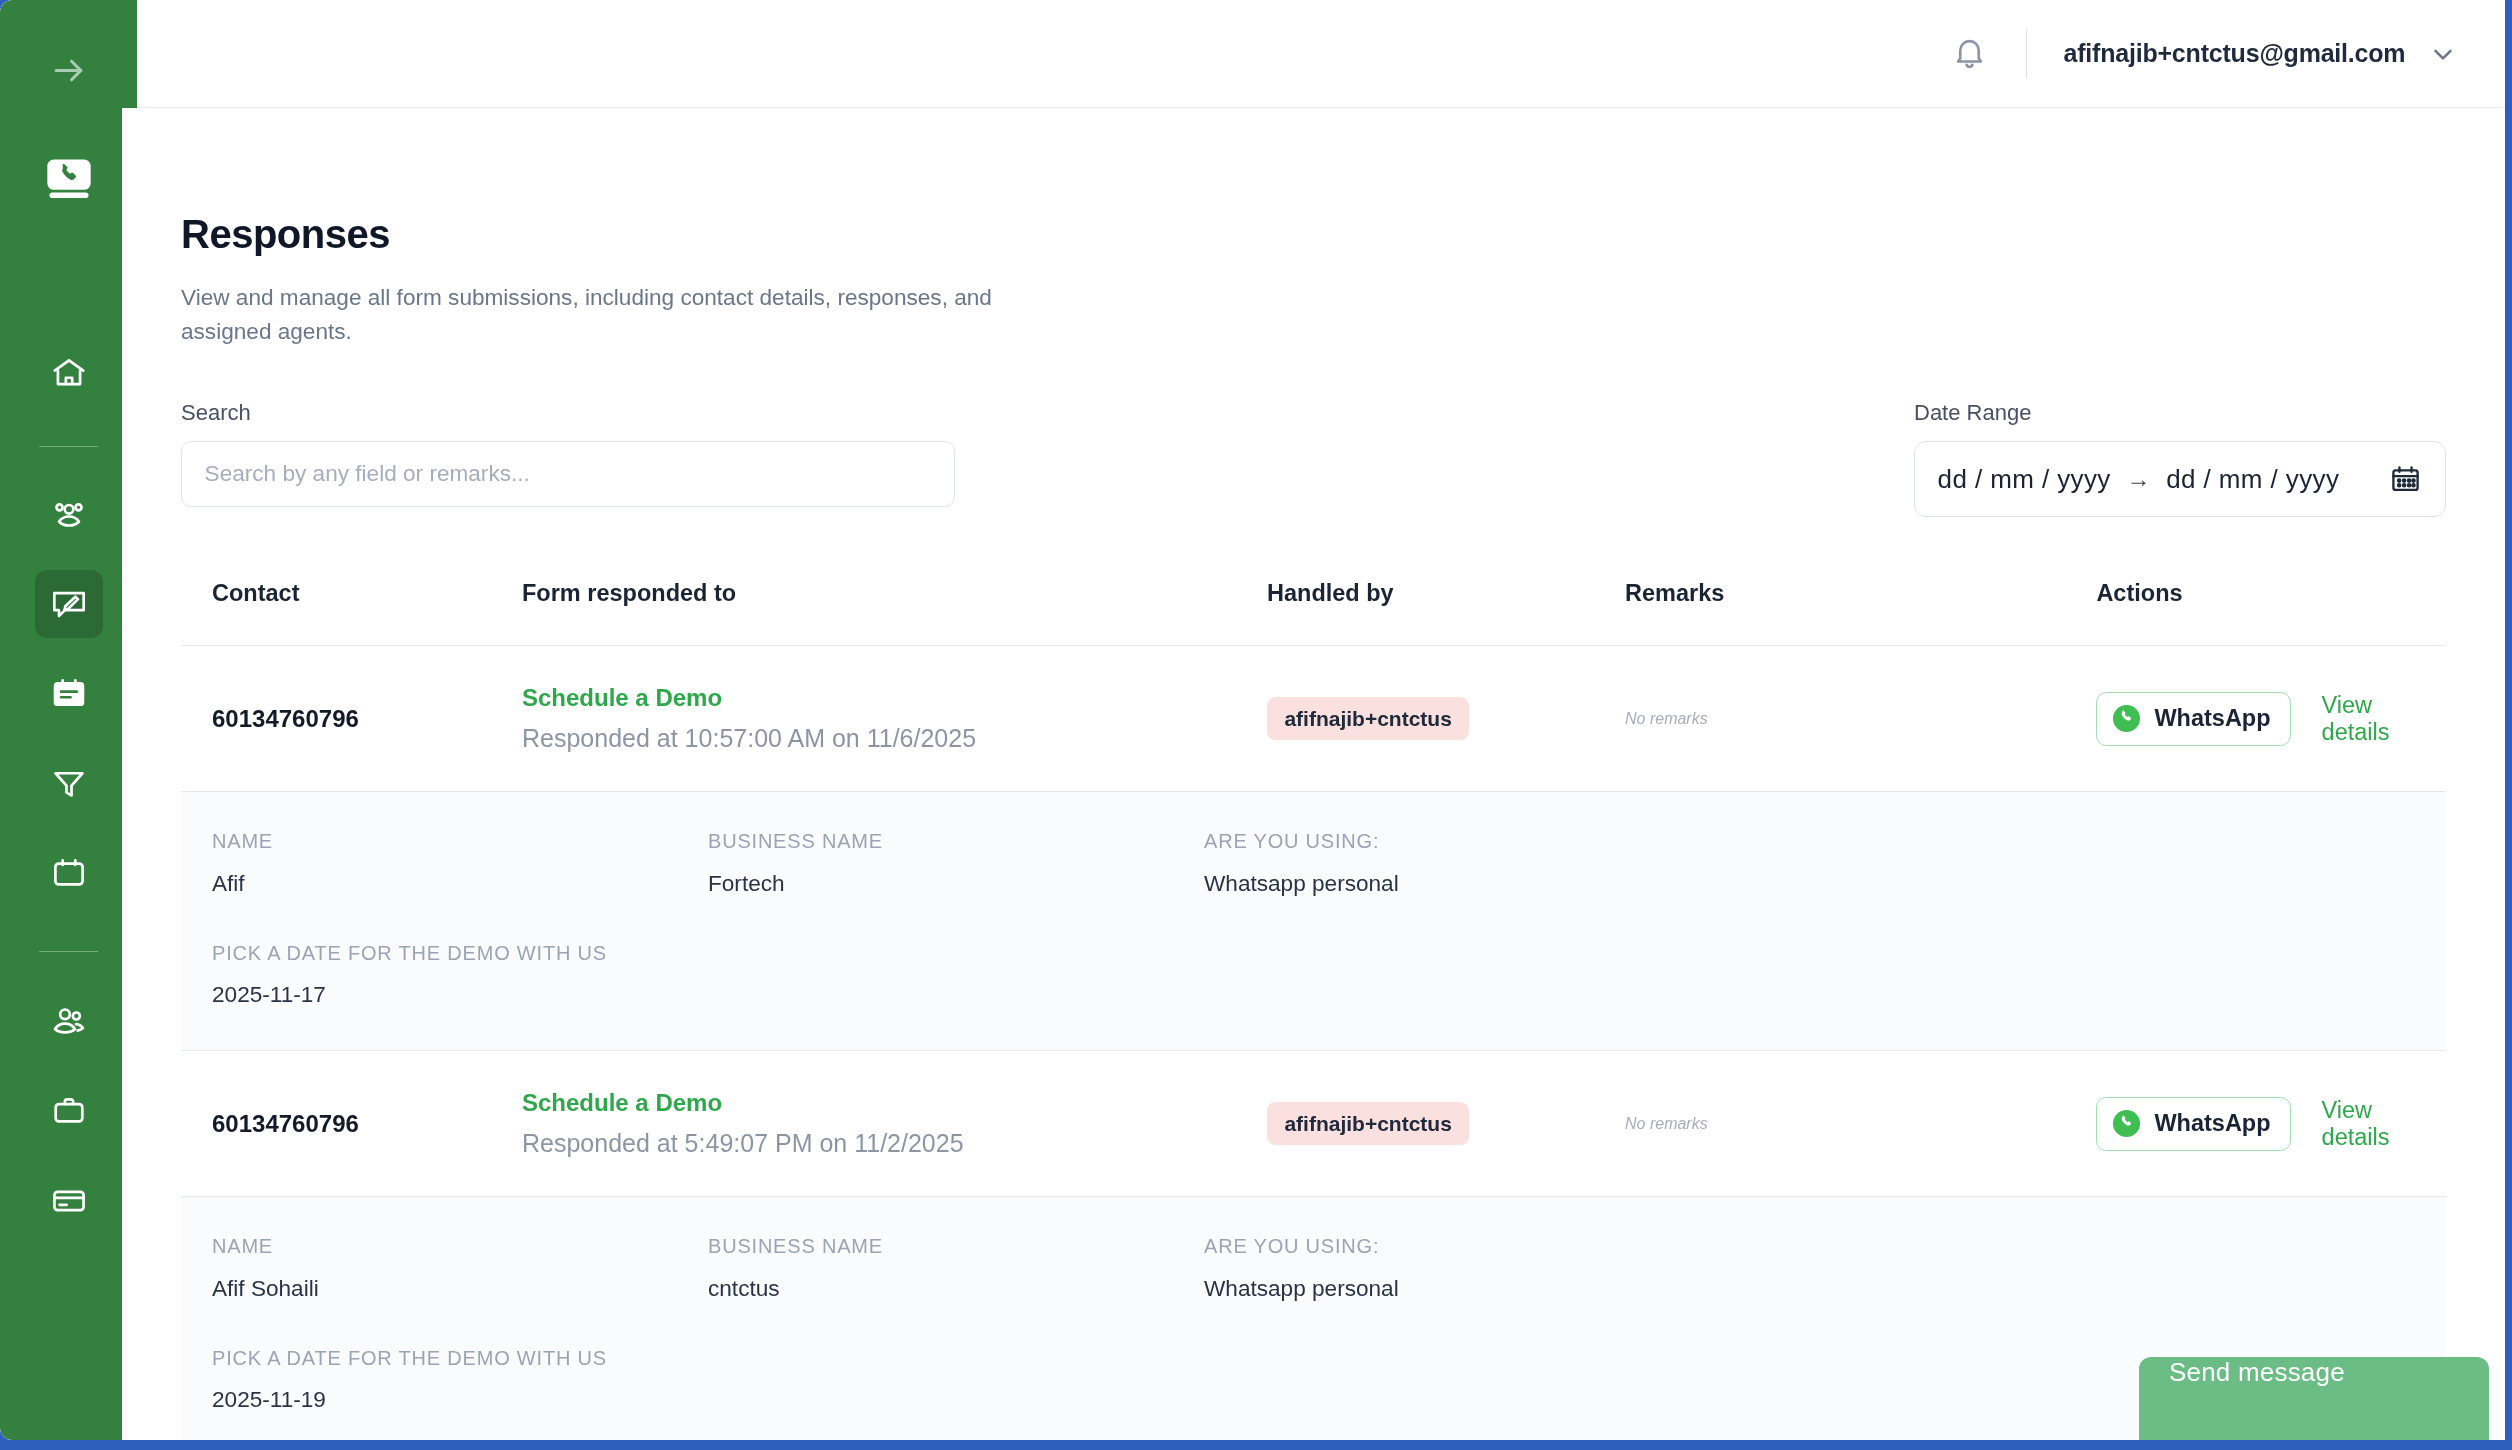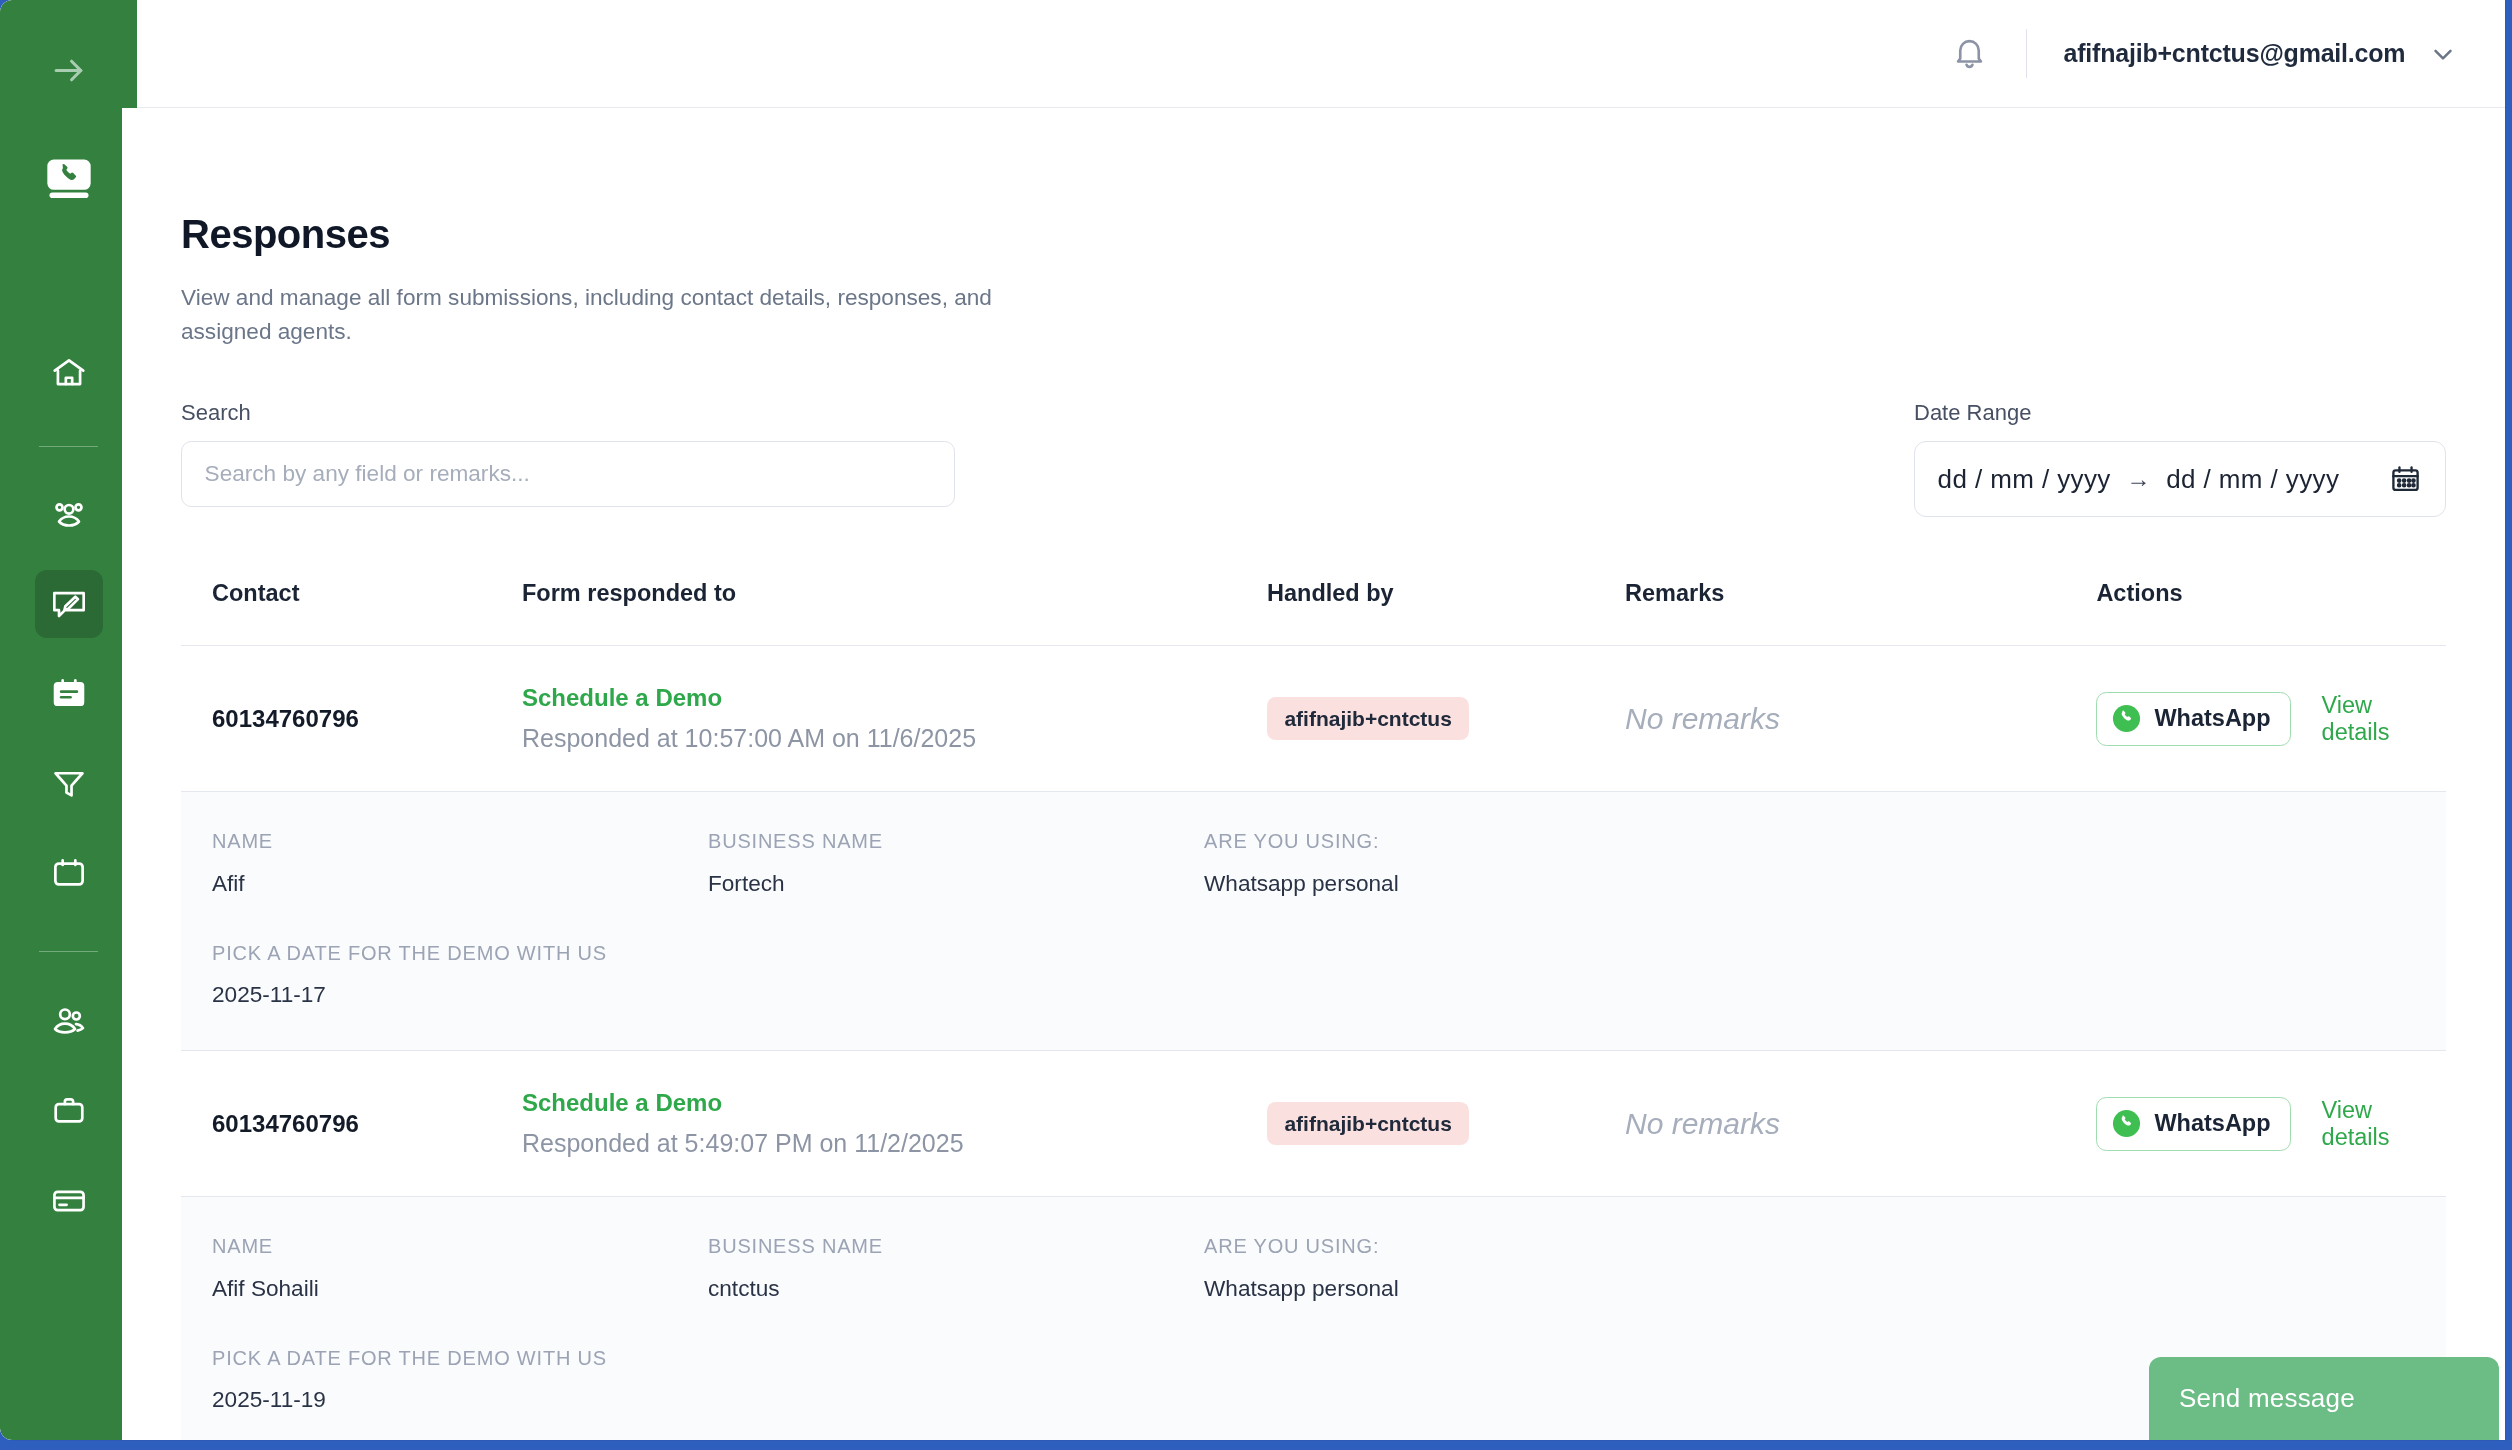--- a/index.html
+++ b/index.html
@@ -223,21 +223,21 @@
   .badge {
     display: inline-block;
     background: #fbe0e0;
     color: #202a3a;
     font-size: 21px;
     font-weight: 700;
     padding: 9.6px 17.4px;
     border-radius: 8.7px;
   }
   .no-remarks {
-    font-size: 30px;
+    font-size: 16px;
     color: #a6adbb;
     font-style: italic;
   }
   .actions-cell {
     display: flex; align-items: center; gap: 31px;
     padding-left: 17.4px;
   }
   .wa-btn {
     display: inline-flex; align-items: center; gap: 12px;
     border: 0.9px solid #9fdcaf;
@@ -277,26 +277,25 @@
     margin-bottom: 17.4px;
   }
   .dvalue {
     font-size: 22.6px;
     color: #2a3346;
   }
 
   
   .send-msg {
     position: absolute;
-    right: 6px; bottom: 0px;
+    right: 16px; bottom: 0px;
     width: 350px; height: 83px;
     background: #6cbc86;
     border-radius: 12px 12px 0 0;
     display: flex;
-    align-items: center;
     padding-left: 30px;
     cursor: pointer;
   }
   .send-msg-label {
     color: #ffffff;
     font-size: 26px;
     letter-spacing: 0.2px;
   }
 </style>
 </head>

